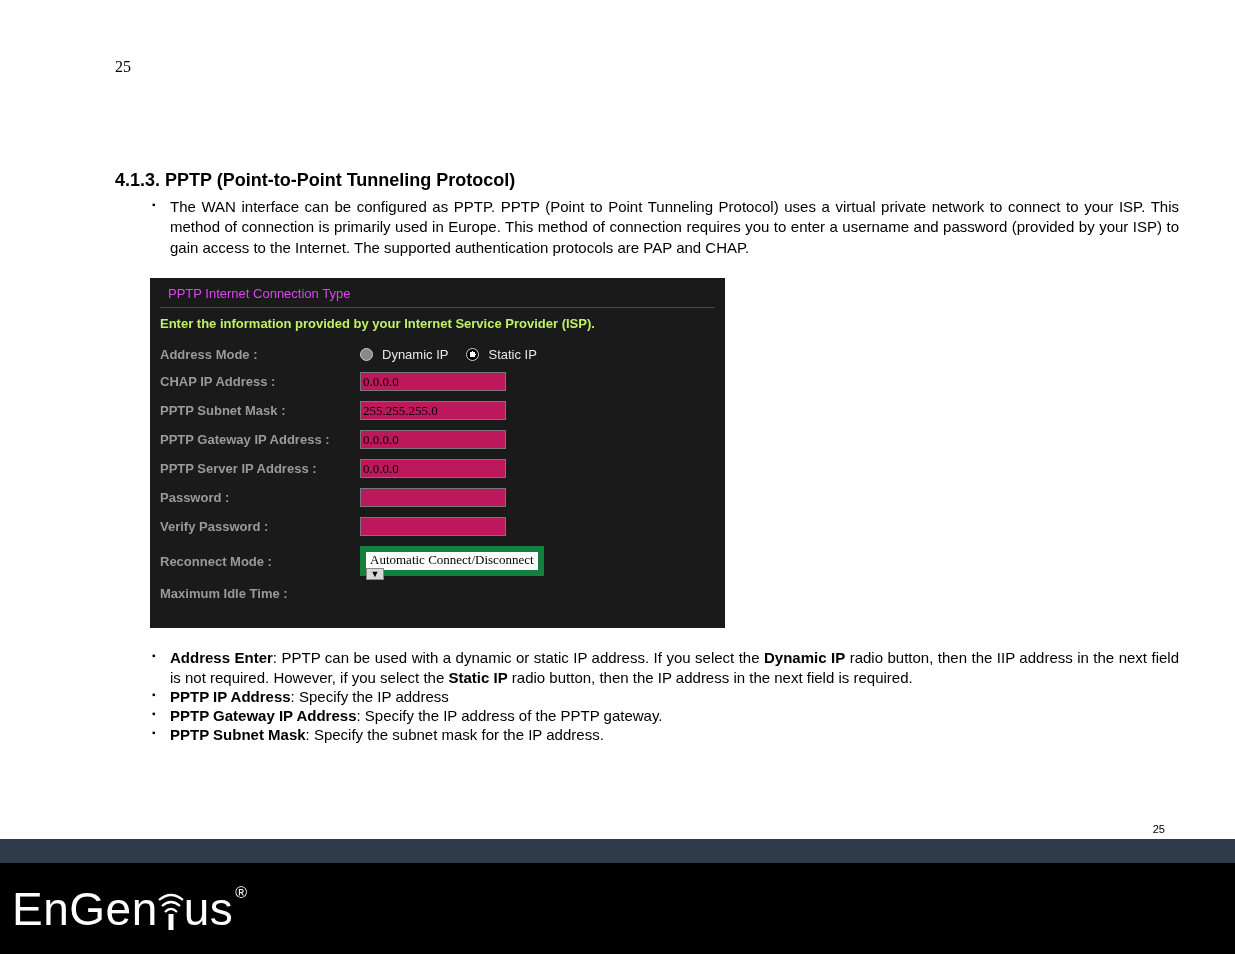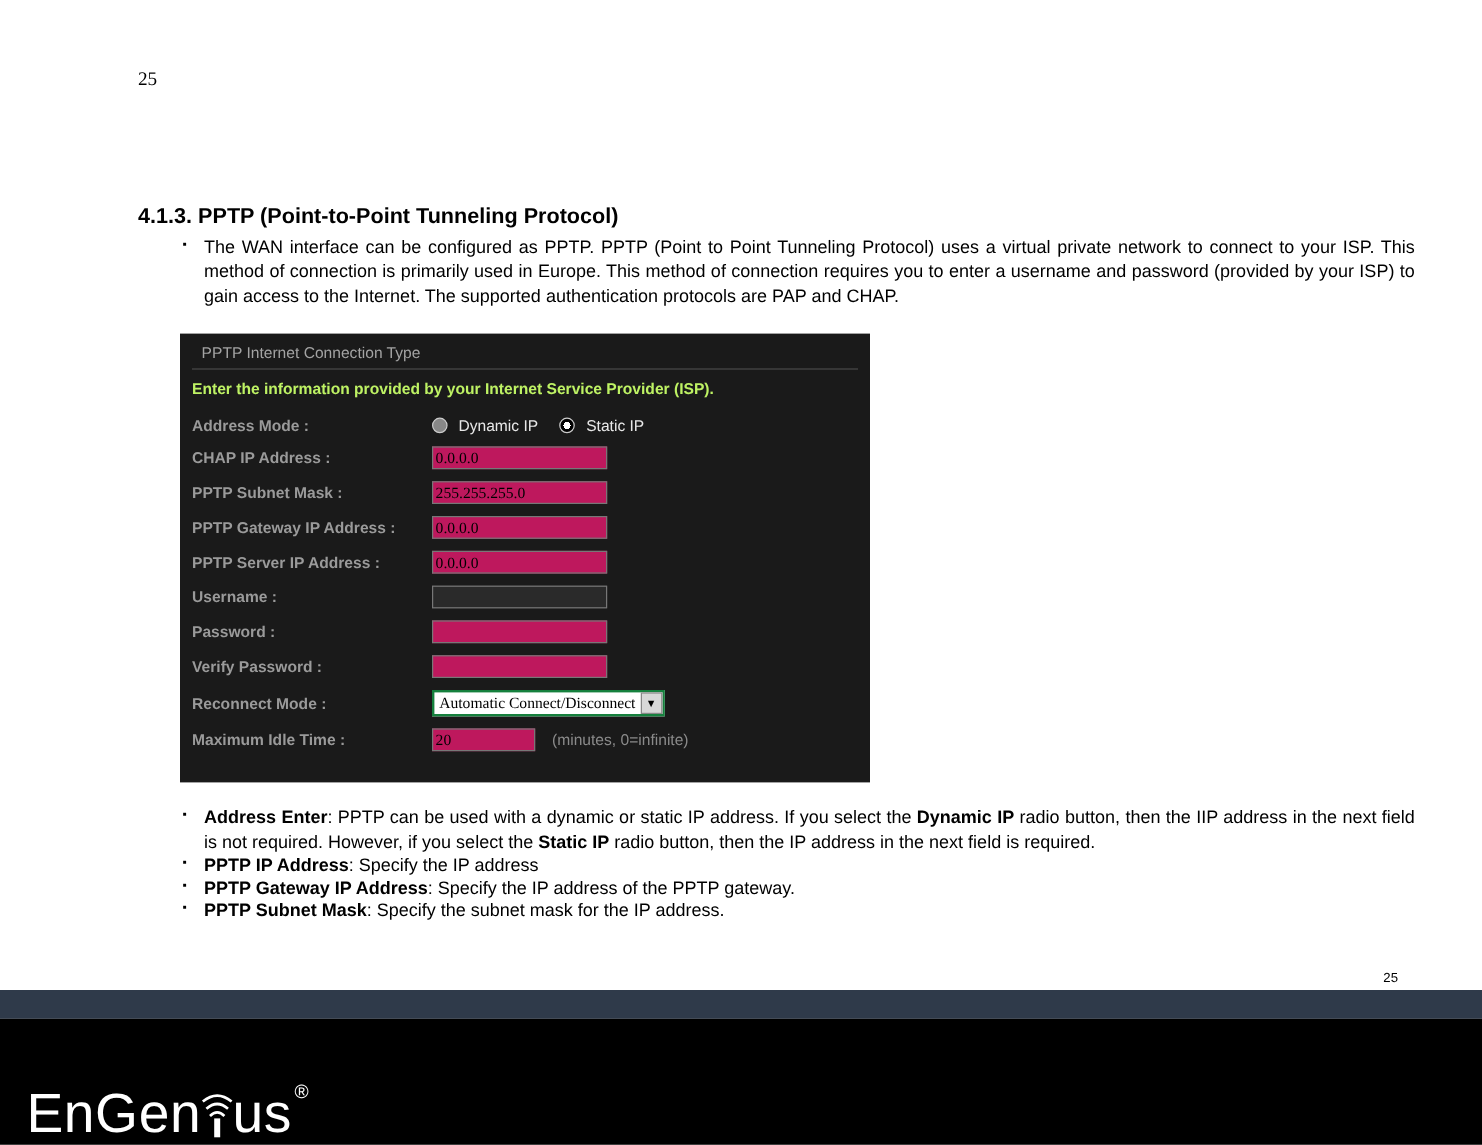--- a/index.html
+++ b/index.html
@@ -4,44 +4,44 @@
 <style>
   html,body{margin:0;padding:0;background:#000;font-family:Arial,Helvetica,sans-serif;color:#000;}
   .page{width:1235px;height:954px;background:#fff;position:relative;box-sizing:border-box;}
   .page-num-top{position:absolute;left:115px;top:58px;font-family:"Times New Roman",serif;font-size:16px;}
   .content{position:absolute;left:115px;top:170px;right:56px;}
   .section-heading{font-weight:bold;font-size:18px;margin:0 0 6px 0;}
   .intro-list{list-style:none;margin:0;padding:0;}
   .intro-list>li{position:relative;padding-left:55px;font-size:15px;line-height:1.35;text-align:justify;}
   .intro-list>li::before{content:"▪";position:absolute;left:37px;top:1px;font-size:10px;}
   .config-panel{margin:20px 0 0 35px;width:575px;background:#1a1a1a;color:#9a9a9a;font-size:13px;padding:0 0 18px 0;}
-  .panel-title{color:#a3a3a3;font-size:13px;padding:8px 0 6px 18px;}
+  .panel-title{color:#d946ef;font-size:13px;padding:8px 0 6px 18px;}
   .panel-hr{border:none;border-top:1px solid #4a4a4a;margin:0 10px;}
   .panel-sub{font-weight:bold;color:#bef264;padding:8px 0 14px 10px;font-size:13px;}
   .form-row{display:flex;align-items:center;padding:2px 0 8px 10px;}
   .form-label{width:200px;font-weight:bold;color:#9a9a9a;font-size:13px;line-height:1.2;}
   .form-field{flex:1;display:flex;align-items:center;gap:6px;}
   .radio{display:inline-block;width:11px;height:11px;border-radius:50%;background:#888;border:1px solid #ccc;margin-right:3px;vertical-align:middle;}
   .radio.selected{background:radial-gradient(circle,#fff 0 3px,#000 3px 6px,#888 6px);}
   .radio-label{color:#e8e8e8;font-size:13px;margin-right:12px;}
   .text-input{background:#be185d;border:1px solid #777;height:17px;width:140px;font-family:"Times New Roman",serif;font-size:13px;padding:0 2px;color:#000;}
   .text-input.dark{background:#2a2a2a;color:#2a2a2a;}
   .text-input.narrow{width:80px;}
-  .select-wrap{display:inline-flex;align-items:center;background:#fff;border:2px solid #15803d;height:18px;}
+  .select-wrap{display:inline-flex;background:#fff;border:6px solid #15803d;height:18px;flex-direction:column;}
   .select-text{font-family:"Times New Roman",serif;font-size:13px;padding:0 4px;color:#000;}
   .select-arrow{width:16px;height:16px;background:#d8d8d8;border:1px solid #888;display:flex;align-items:center;justify-content:center;font-size:9px;color:#000;}
   .hint{color:#8a8a8a;font-size:13px;margin-left:8px;}
   .desc-list{list-style:none;margin:20px 0 0 0;padding:0;}
   .desc-list>li{position:relative;padding-left:55px;font-size:15px;line-height:1.35;text-align:justify;}
   .desc-list>li.tight{line-height:1.25;}
   .desc-list>li::before{content:"▪";position:absolute;left:37px;top:1px;font-size:10px;}
   .footer{position:absolute;left:0;right:0;bottom:0;}
   .footer-bar{height:24px;background:#2f3a4a;}
   .footer-pagenum{position:absolute;right:70px;top:-16px;font-size:11px;color:#000;}
-  .logo-area{height:105px;background:#000;display:flex;align-items:flex-end;padding-left:22px;}
+  .logo-area{height:91px;background:#000;display:flex;align-items:center;padding-left:12px;}
   .logo{display:flex;align-items:center;color:#fff;font-size:46px;font-weight:300;font-family:Arial,sans-serif;letter-spacing:0.5px;}
   .logo .wifi{display:inline-block;width:30px;height:42px;position:relative;margin:0 -2px 0 -2px;}
   .logo .wifi svg{position:absolute;top:-2px;left:0;}
   .logo .reg{font-size:16px;vertical-align:top;margin-left:2px;position:relative;top:-16px;}
   b{font-weight:bold;}
 </style>
 </head>
 <body>
 
 <div class="page">
@@ -92,26 +92,20 @@
           </div>
       </div>
 
       <div class="form-row">
         <div class="form-label">PPTP Server IP Address :</div>
         <div class="form-field">
             <input class="text-input" value="0.0.0.0" style="">
           </div>
       </div>
 
-      <div class="form-row">
-        <div class="form-label">Username :</div>
-        <div class="form-field">
-            <input class="text-input dark" value="" style="">
-          </div>
-      </div>
 
       <div class="form-row">
         <div class="form-label">Password :</div>
         <div class="form-field">
             <input type="password" class="text-input" style="">
           </div>
       </div>
 
       <div class="form-row">
         <div class="form-label">Verify Password :</div>
@@ -125,24 +119,20 @@
         <div class="form-field">
           <span class="select-wrap">
             <span class="select-text">Automatic Connect/Disconnect</span>
             <span class="select-arrow">▼</span>
           </span>
         </div>
       </div>
 
       <div class="form-row">
         <div class="form-label">Maximum Idle Time :</div>
-        <div class="form-field">
-          <input class="text-input narrow" value="20" style="">
-          <span class="hint">(minutes, 0=infinite)</span>
-        </div>
       </div>
     </div>
 
     <ul class="desc-list">
       <li>
         <b>Address Enter</b><span>: PPTP can be used with a dynamic or static IP address. If you select the </span><b>Dynamic IP</b><span> radio button, then the IIP address in the next field is not required. However, if you select the </span><b>Static IP</b><span> radio button, then the IP address in the next field is required.</span>
       </li>
       <li class="tight">
         <b>PPTP IP Address</b><span>: Specify the IP address</span>
       </li>

